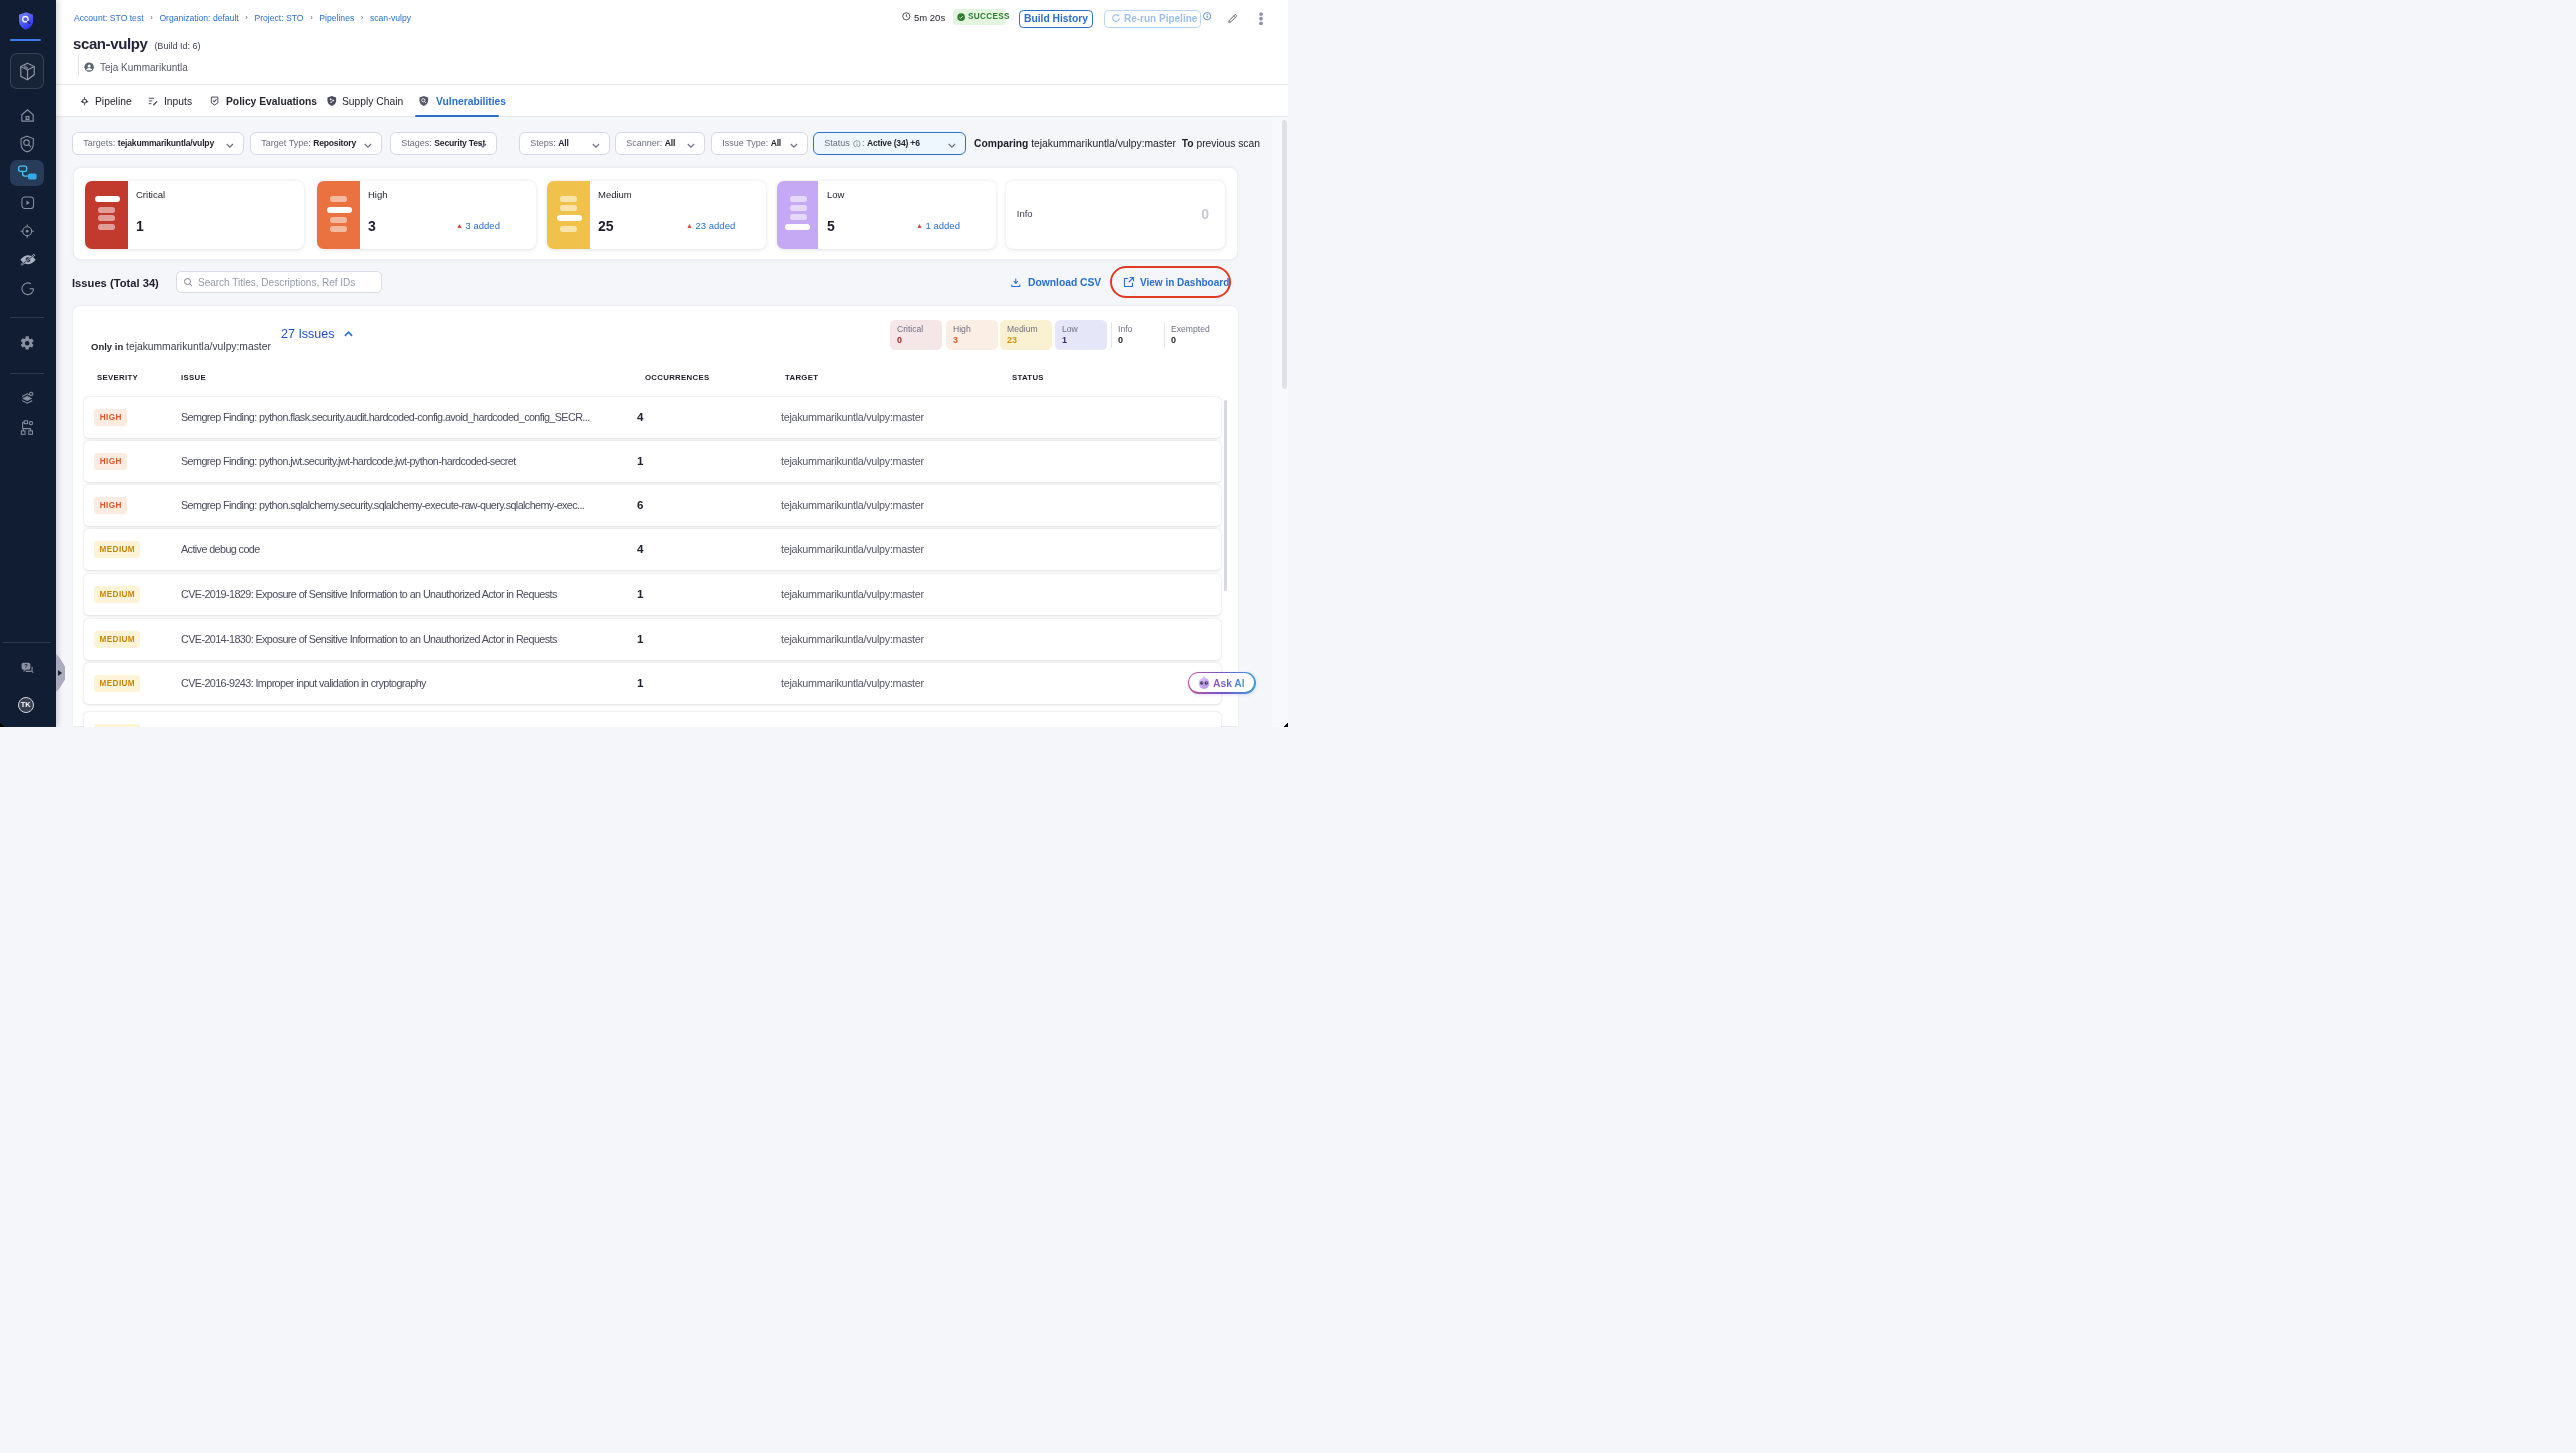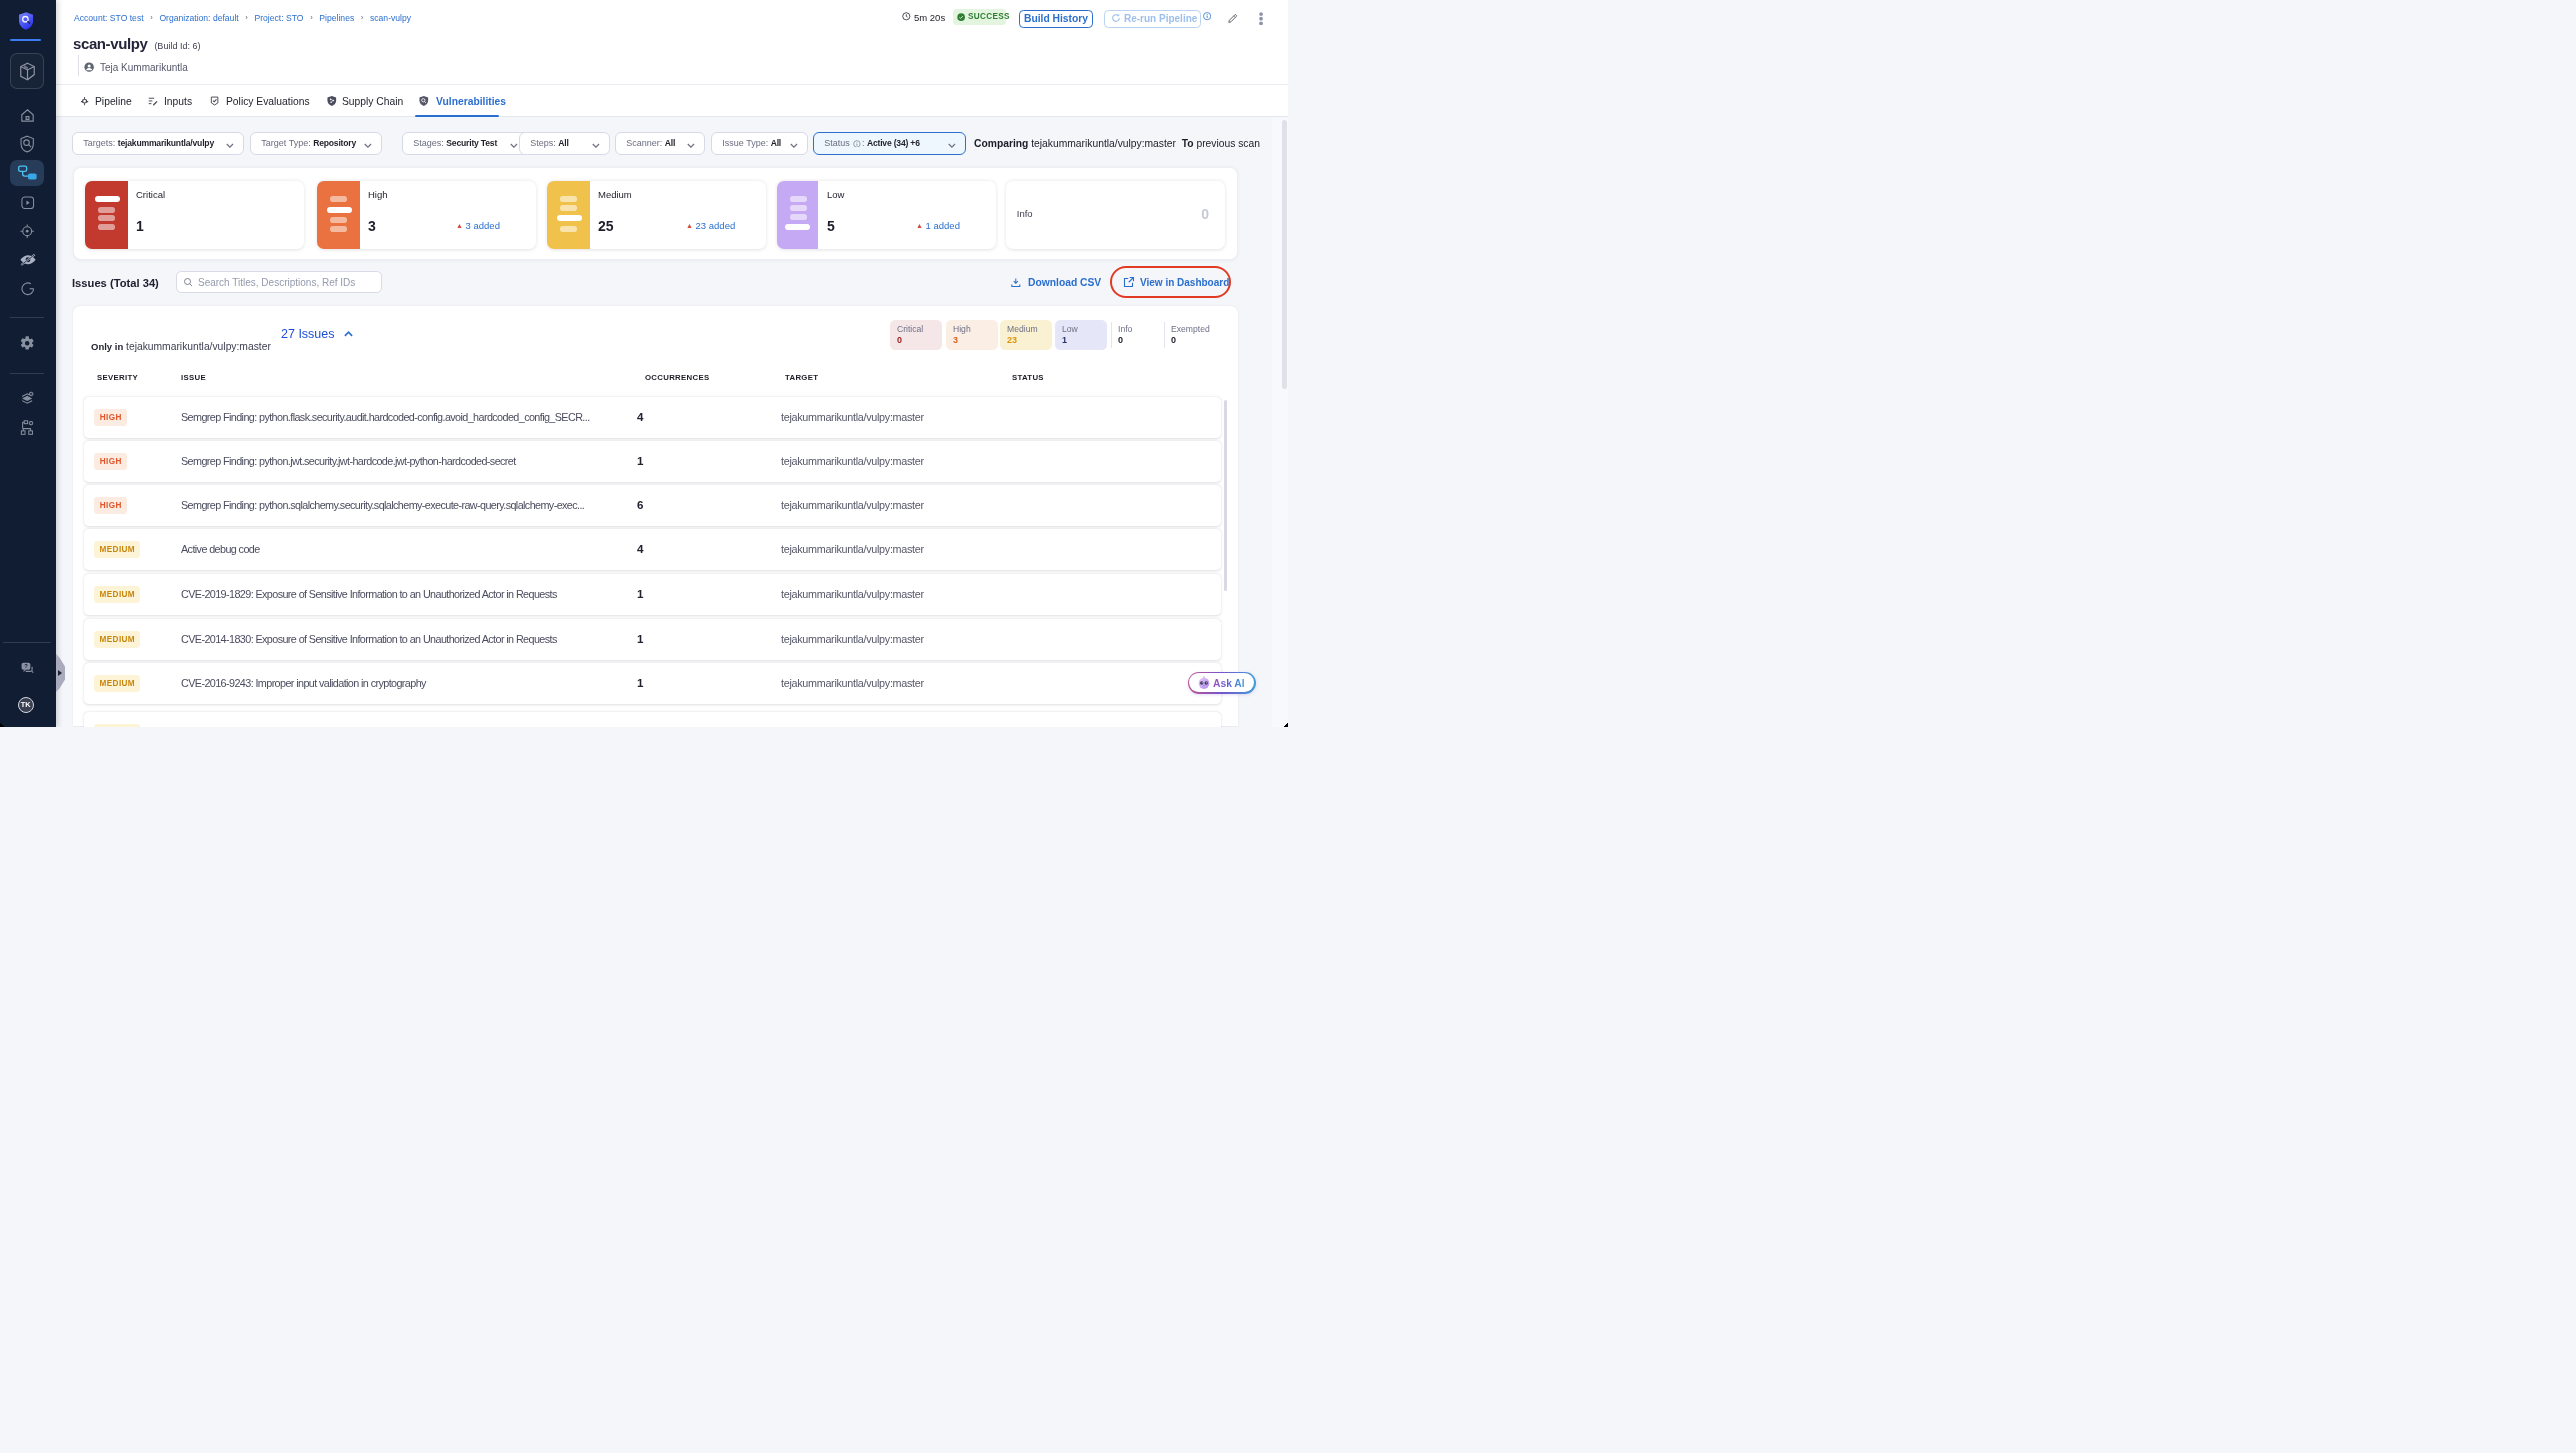--- a/index.html
+++ b/index.html
@@ -89,21 +89,21 @@
 <div class="a" style="left:95px;top:96px;font-size:10.3px;font-weight:500;color:#23242f">Pipeline</div>
 <svg class="a" style="left:147px;top:96px" width="11.6" height="10.8" viewBox="0 0 24 24" fill="none" stroke="#43444f" stroke-width="2.1">
     <path d="M3 5h12M3 11h8M3 17h6"></path>
     <path d="M13 18.5l7.5-7.5 2 2-7.5 7.5-2.6.6z" fill="#43444f" stroke="none"></path>
   </svg>
 <div class="a" style="left:164px;top:96px;font-size:10.3px;font-weight:500;color:#23242f">Inputs</div>
 <svg class="a" style="left:209px;top:95px" width="11.2" height="11.6" viewBox="0 0 24 24" fill="none" stroke="#43444f" stroke-width="2">
     <path d="M5 4h14v12.5L12 21l-7-4.5z" stroke-linejoin="round"></path>
     <path d="M8.5 11.5l2.7 2.7 4.8-5.4" stroke-width="2.2"></path>
   </svg>
-<div class="a" style="left:226px;top:96px;font-size:10.3px;font-weight:400;color:#23242f">Policy Evaluations</div>
+<div class="a" style="left:226px;top:96px;font-size:10.3px;font-weight:700;color:#23242f">Policy Evaluations</div>
 <svg class="a" style="left:326px;top:95px" width="11.6" height="12" viewBox="0 0 24 24">
     <path d="M12 1.5l9 3.5v6.2c0 5.3-3.8 9.6-9 11.3-5.2-1.7-9-6-9-11.3V5z" fill="#4b4c5e"></path>
     <circle cx="9.5" cy="8.5" r="1.7" fill="#fff"></circle>
     <circle cx="15" cy="11" r="1.7" fill="#fff"></circle>
     <circle cx="10.5" cy="14.5" r="1.7" fill="#fff"></circle>
     <path d="M9.5 8.5L15 11l-4.5 3.5" stroke="#fff" stroke-width="1" fill="none"></path>
   </svg>
 <div class="a" style="left:342px;top:96px;font-size:10.3px;font-weight:500;color:#23242f">Supply Chain</div>
 <svg class="a" style="left:418px;top:95px" width="11.6" height="12" viewBox="0 0 24 24">
     <path d="M12 1.5l9 3.5v6.2c0 5.3-3.8 9.6-9 11.3-5.2-1.7-9-6-9-11.3V5z" fill="#565668"></path>
@@ -114,21 +114,21 @@
 <div class="a" style="left:415px;top:115px;width:84px;height:2.4px;border-radius:1.7px;background:#2b6fce"></div>
 
 <div class="fbox" style="left:72px;width:172px">Targets: <b>tejakummarikuntla/vulpy</b>
 <svg class="fchev chev" viewBox="0 0 10 6" fill="none" stroke="#6e7284" stroke-width="1.6">
       <path d="M1 1l4 4 4-4"></path>
     </svg></div>
 <div class="fbox" style="left:250px;width:132px">Target Type: <b>Repository</b>
 <svg class="fchev chev" viewBox="0 0 10 6" fill="none" stroke="#6e7284" stroke-width="1.6">
       <path d="M1 1l4 4 4-4"></path>
     </svg></div>
-<div class="fbox" style="left:402px;width:126px">Stages: <b>Security Test</b>
+<div class="fbox" style="left:390px;width:107px">Stages: <b>Security Test</b>
 <svg class="fchev chev" viewBox="0 0 10 6" fill="none" stroke="#6e7284" stroke-width="1.6">
       <path d="M1 1l4 4 4-4"></path>
     </svg></div>
 <div class="fbox" style="left:519px;width:91px">Steps: <b>All</b>
 <svg class="fchev chev" viewBox="0 0 10 6" fill="none" stroke="#6e7284" stroke-width="1.6">
       <path d="M1 1l4 4 4-4"></path>
     </svg></div>
 <div class="fbox" style="left:615px;width:90px">Scanner: <b>All</b>
 <svg class="fchev chev" viewBox="0 0 10 6" fill="none" stroke="#6e7284" stroke-width="1.6">
       <path d="M1 1l4 4 4-4"></path>

